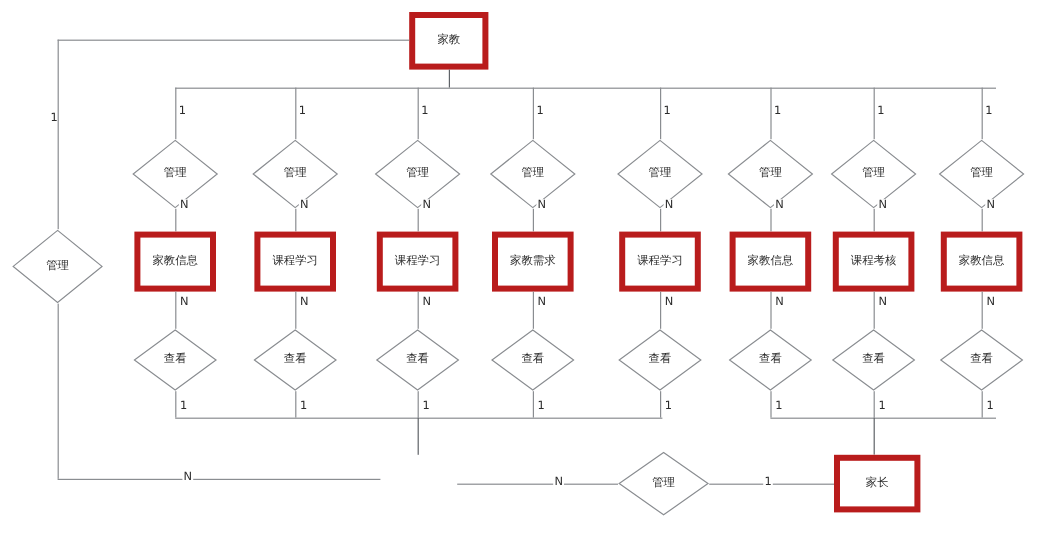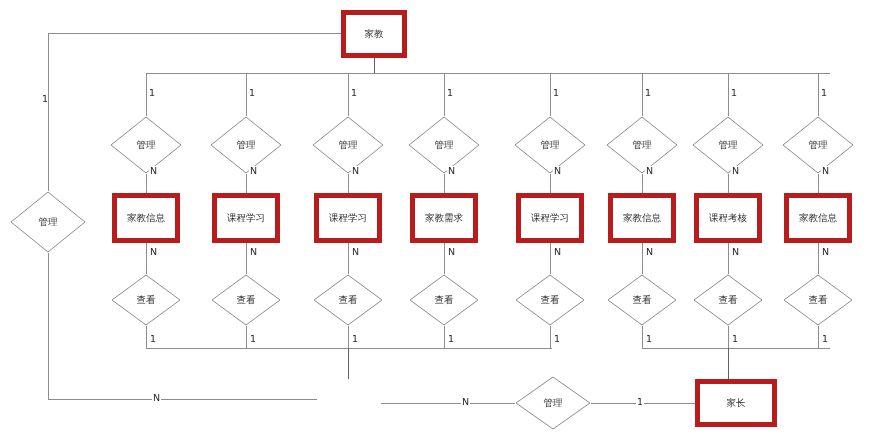--- a/index.html
+++ b/index.html
@@ -248,15 +248,15 @@
   <div class="rel" style="left:515px;top:376px;width:76px;height:54px;">
     <svg class="dia" viewBox="0 0 76 54" preserveAspectRatio="none">
       <polygon points="38,1 75,27 38,53 1,27" fill="#ffffff" stroke="#8a8d91" stroke-width="1"></polygon>
     </svg>
     <span class="txt">管理</span>
   </div>
 
   <div class="line h" style="left:591px;top:403px;width:104px;"></div>
   <div class="card bg" style="left:636px;top:397px;">1</div>
 
-  <div class="ent" style="left:695px;top:379px;width:82px;height:48px;">家长</div>
+  <div class="ent" style="left:695px;top:379px;width:72px;height:48px;">家长</div>
 
 </div>
 
 </body></html>

